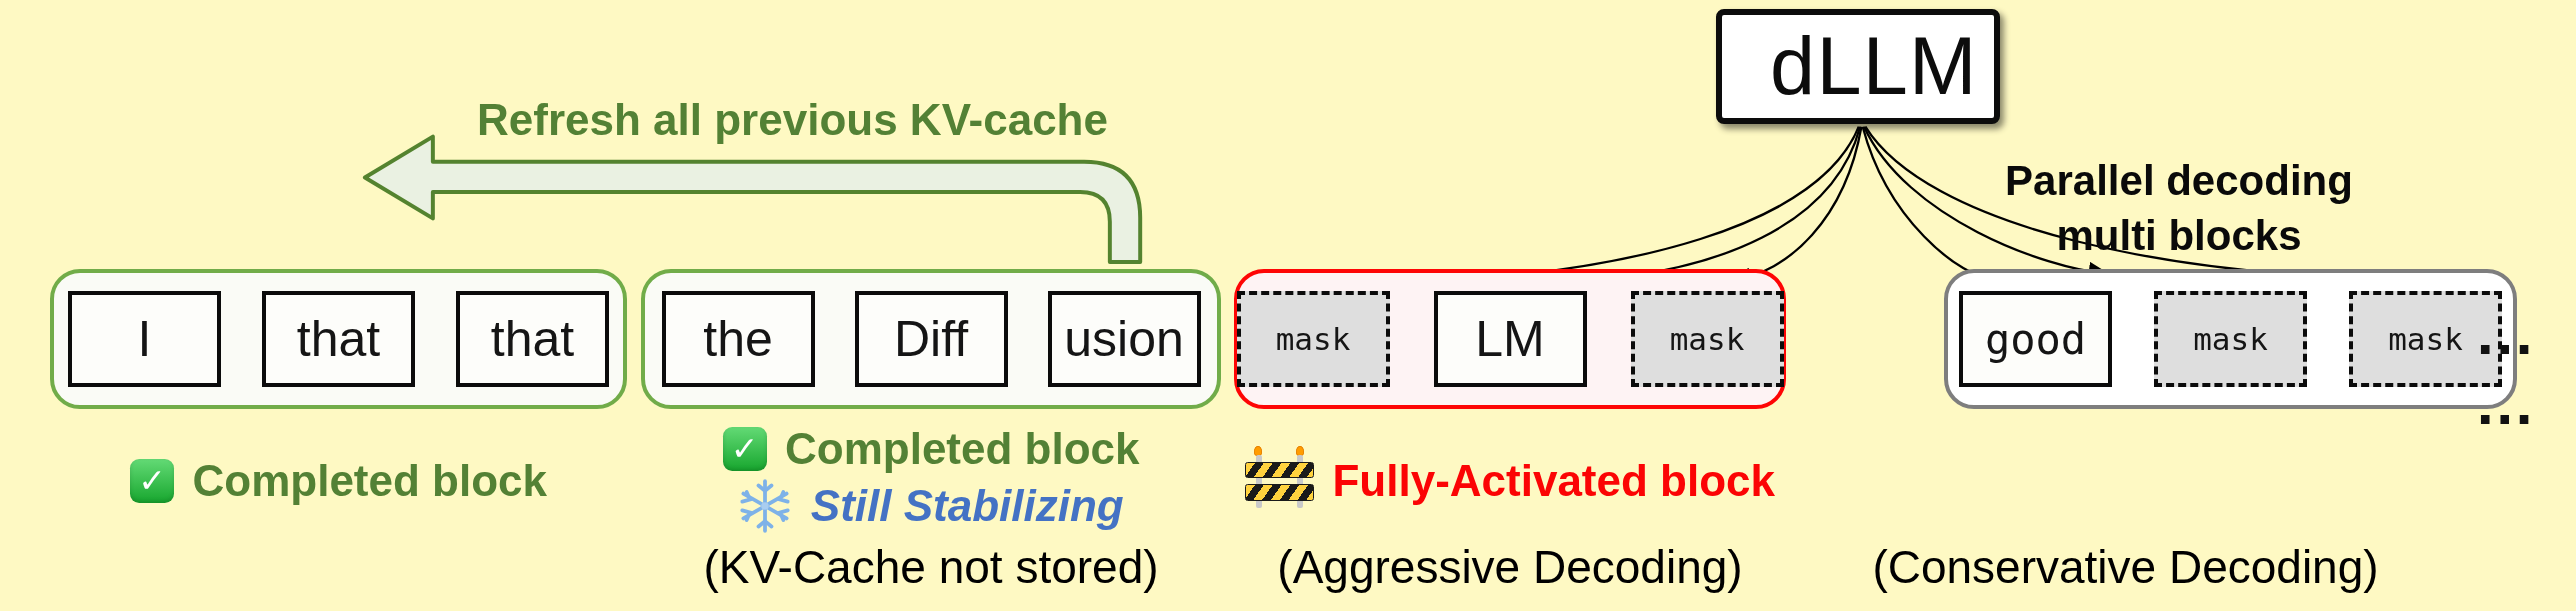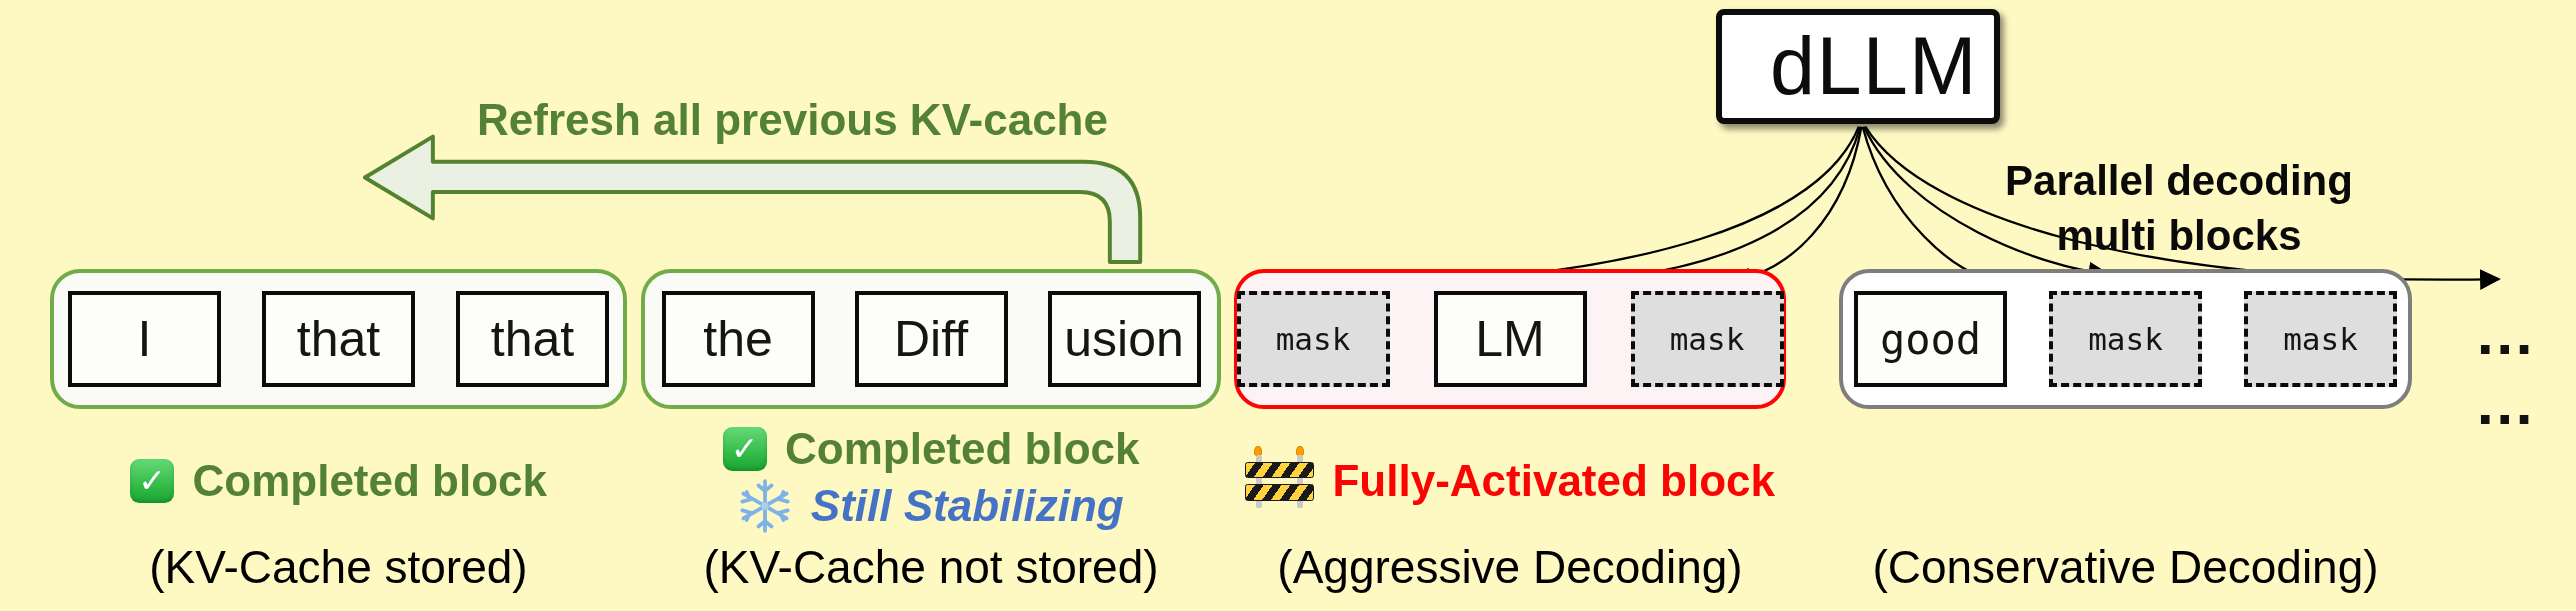--- a/index.html
+++ b/index.html
@@ -36,21 +36,21 @@
   .block{
     position:absolute;top:269px;height:140px;border-radius:30px;box-sizing:border-box;
     display:flex;align-items:center;justify-content:center;gap:41px;
   }
   .block.green{border:4px solid #71AC49;background:#FAFBF6;}
   .block.red{border:4.6px solid #FE0505;background:#FEF3F4;}
   .block.gray{border:4px solid #7E7E7E;background:#FFFFFF;}
   .b1{left:50px;width:577px;}
   .b2{left:641px;width:580px;gap:40px;}
   .b3{left:1234px;width:552px;gap:44px;}
-  .b4{left:1839px;width:573px;gap:42px;}
+  .b4{left:1944px;width:573px;gap:42px;}
 
   .token{
     width:153px;height:96px;box-sizing:border-box;flex:0 0 auto;
     background:#FDFDFA;border:4px solid #0b0b0b;
     display:flex;align-items:center;justify-content:center;
     font-size:50px;color:#151515;
   }
   .token.mono{font-family:"DejaVu Sans Mono",monospace;font-size:42px;}
   .token.mask{
     border:4px dashed #0b0b0b;background:#DEDEDE;
@@ -140,21 +140,20 @@
     <div class="token">I</div>
     <div class="token">that</div>
     <div class="token">that</div>
   </div>
   <div class="label-row lr-b1">
     <span class="emoji-check">
         <span class="tick">✓</span>
       </span>
     <span class="txt-green">Completed block</span>
   </div>
-  <div class="caption cap-b1">(KV-Cache stored)</div>
 
   <div class="block green b2">
     <div class="token">the</div>
     <div class="token">Diff</div>
     <div class="token">usion</div>
   </div>
   <div class="label-row lr-b2a">
     <span class="emoji-check">
         <span class="tick">✓</span>
       </span>

